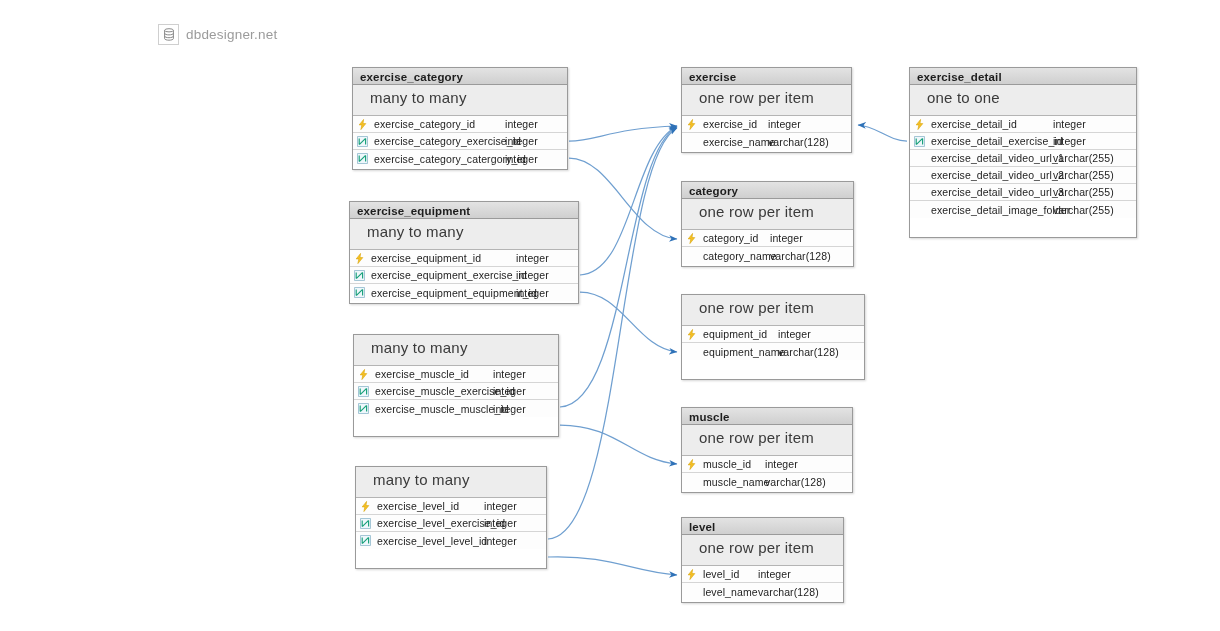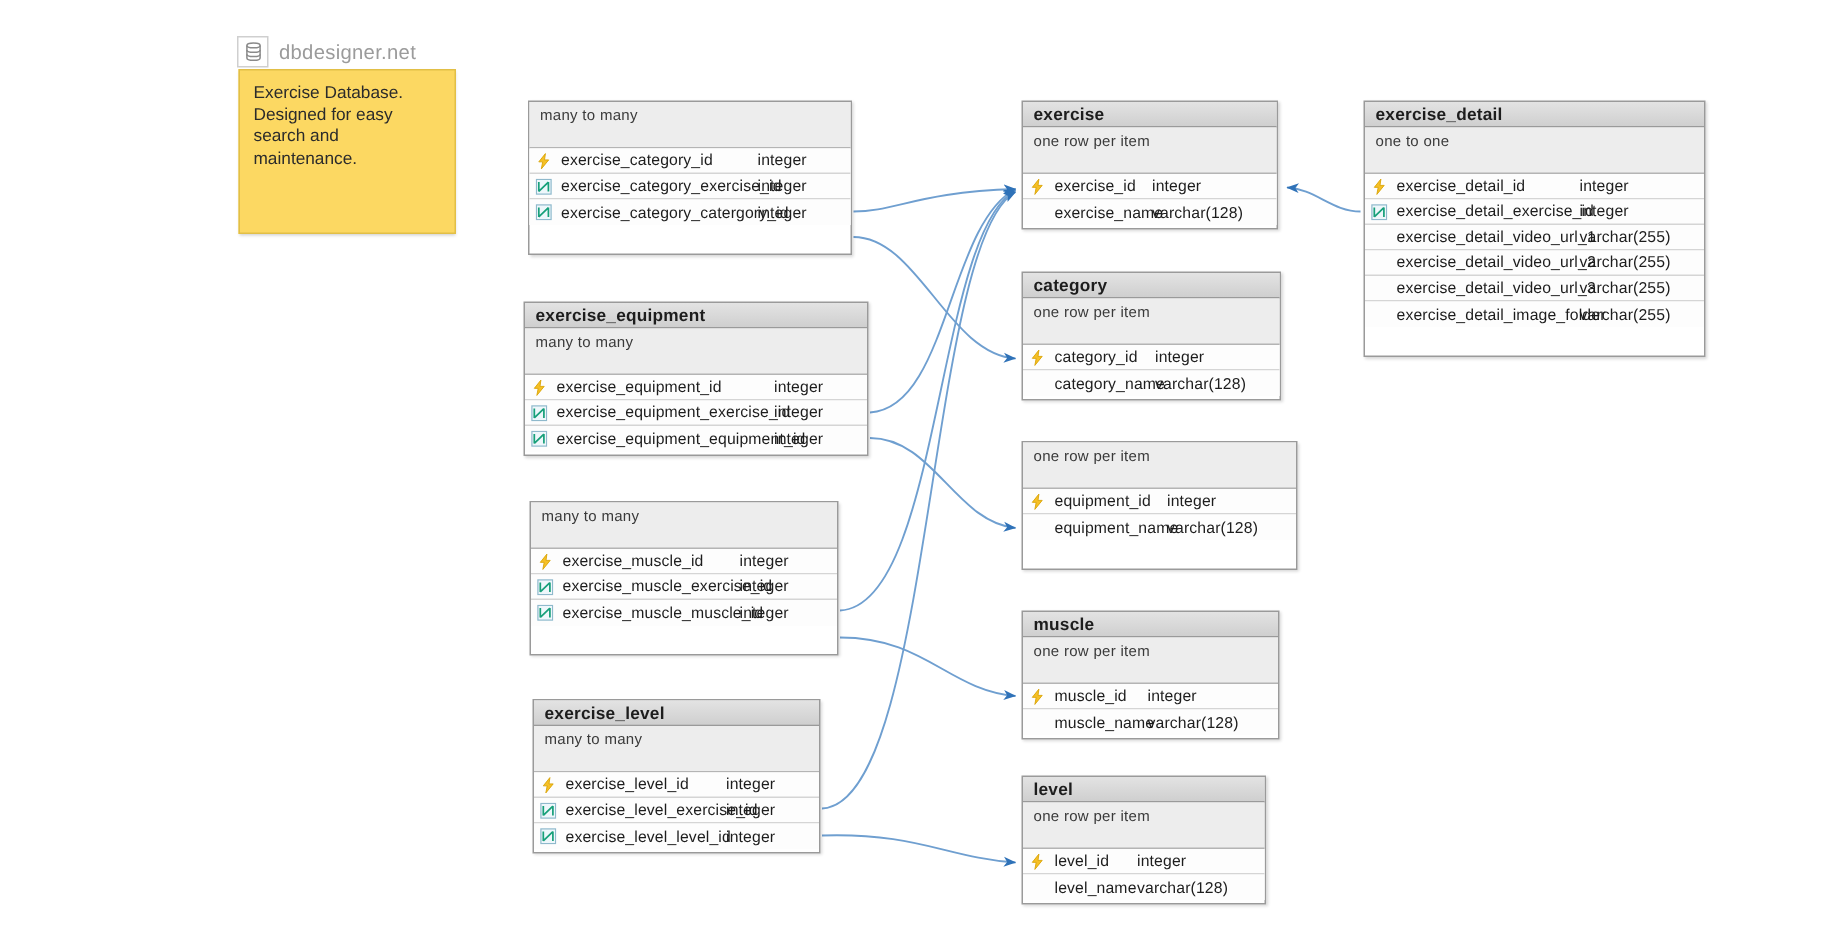--- a/index.html
+++ b/index.html
@@ -45,22 +45,22 @@
   .tbl-head{
     background:linear-gradient(#e3e3e3,#cfcfcf);
     border-bottom:1px solid #9a9a9a;
     font-size:11.5px;font-weight:bold;color:#1d1d1d;
     padding:3px 0 3px 7px;height:17px;line-height:12px;box-sizing:border-box;
     letter-spacing:.15px;
   }
   .tbl-sub{
     background:#ededed;
     border-bottom:1px solid #b4b4b4;
-    font-size:10px;color:#3a3a3a;
-    padding:4px 0 0 7px;
+    font-size:15px;color:#3a3a3a;
+    padding:4px 0 0 17px;
     height:31px;box-sizing:border-box;
     letter-spacing:.2px;
   }
   .rows{background:#fbfbfb;}
   .row{
     display:flex;align-items:flex-start;
     height:17px;
     border-bottom:1px solid #d5d5d5;
     font-size:10.5px;color:#1d1d1d;
     box-sizing:border-box;
@@ -83,23 +83,20 @@
       <svg width="12" height="13" viewBox="0 0 12 13">
         <ellipse cx="6" cy="2.3" rx="4.4" ry="1.6" fill="none" stroke="#8a8a8a" stroke-width="1"></ellipse>
         <path d="M1.6 2.3v8.3c0 .9 2 1.6 4.4 1.6s4.4-.7 4.4-1.6V2.3" fill="none" stroke="#8a8a8a" stroke-width="1"></path>
         <path d="M1.6 5.3c0 .9 2 1.6 4.4 1.6s4.4-.7 4.4-1.6" fill="none" stroke="#8a8a8a" stroke-width="1"></path>
         <path d="M1.6 8.1c0 .9 2 1.6 4.4 1.6s4.4-.7 4.4-1.6" fill="none" stroke="#8a8a8a" stroke-width="1"></path>
       </svg>
     </span>
     <span class="brand-name">dbdesigner.net</span>
   </div>
 
-  <div class="note" style="left:127px;top:46px;width:145px;height:110px;">
-    <div class="note-text">Exercise Database. Designed for easy search and maintenance.</div>
-  </div>
 
   <svg id="wires">
     <defs>
       <marker id="arw" viewBox="0 0 10 10" refX="9" refY="5" markerWidth="7" markerHeight="7" orient="auto-start-reverse">
         <path d="M0 1.2 L9.5 5 L0 8.8 L2.6 5 Z" fill="#2f72b8"></path>
       </marker>
       <marker id="arwL" viewBox="0 0 10 10" refX="9" refY="5" markerWidth="7" markerHeight="7" orient="auto-start-reverse">
         <path d="M0 1.2 L9.5 5 L0 8.8 L2.6 5 Z" fill="#2f72b8"></path>
       </marker>
     </defs>
@@ -119,20 +116,21 @@
 
       <path d="M516,539 C590,536 586,160 645,128" marker-end="url(#arw)"></path>
 
       <path d="M516,557 C580,555 600,572 645,575" marker-end="url(#arw)"></path>
 
       <path d="M875,141 C856,141 845,126 826,125" marker-end="url(#arw)"></path>
     </g>
   </svg>
 
 <div class="tbl" style="left: 320px; top: 67px; width: 216px; height: 103px;">
+      <div class="tbl-head">exercise_category</div>
       <div class="tbl-sub">many to many</div>
       <div class="rows">
         <div class="row">
           <div class="row-inner">
             <span class="ic">
               <svg width="11" height="11" viewBox="0 0 11 11">
                 <path d="M6.6 0.4 L2.2 5.9 L4.8 5.9 L3.9 10.6 L8.8 4.6 L6.0 4.6 Z" fill="#f6c026" stroke="#d9a406" stroke-width=".6" stroke-linejoin="round"></path>
               </svg>
             </span>
             <span class="col-name">exercise_category_id</span>
@@ -240,21 +238,20 @@
                 <path d="M2.2 8.6 L2.2 2.4 M8.6 8.6 L8.6 2.4 M2.2 8.6 L8.6 2.4" fill="none" stroke="#17a07a" stroke-width="1.15"></path>
               </svg>
             </span>
             <span class="col-name">exercise_muscle_muscle_id</span>
             <span class="col-type" style="left: 139px;">integer</span>
           </div>
         </div>
       </div>
     </div>
     <div class="tbl" style="left: 323px; top: 466px; width: 192px; height: 103px;">
-      <div class="tbl-head">exercise_level</div>
       <div class="tbl-sub">many to many</div>
       <div class="rows">
         <div class="row">
           <div class="row-inner">
             <span class="ic">
               <svg width="11" height="11" viewBox="0 0 11 11">
                 <path d="M6.6 0.4 L2.2 5.9 L4.8 5.9 L3.9 10.6 L8.8 4.6 L6.0 4.6 Z" fill="#f6c026" stroke="#d9a406" stroke-width=".6" stroke-linejoin="round"></path>
               </svg>
             </span>
             <span class="col-name">exercise_level_id</span>

